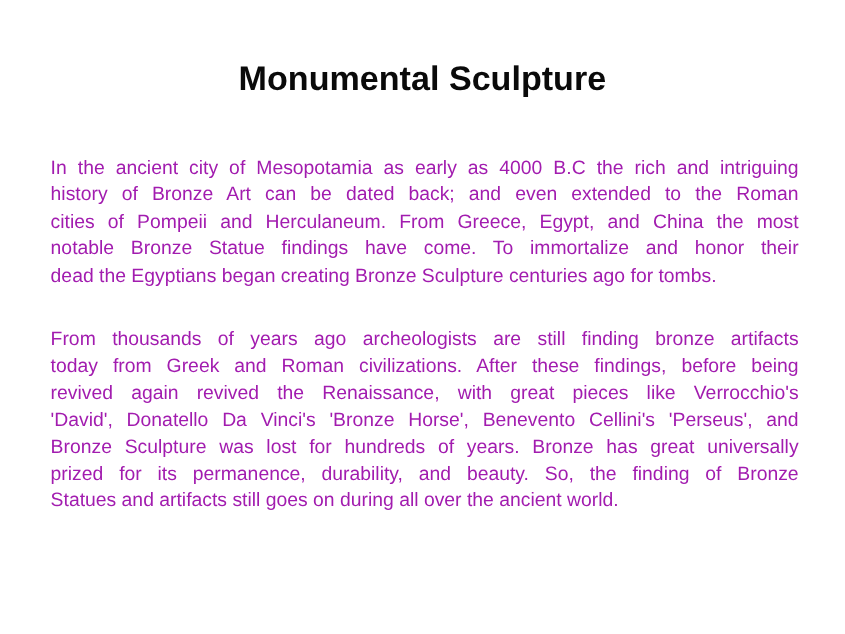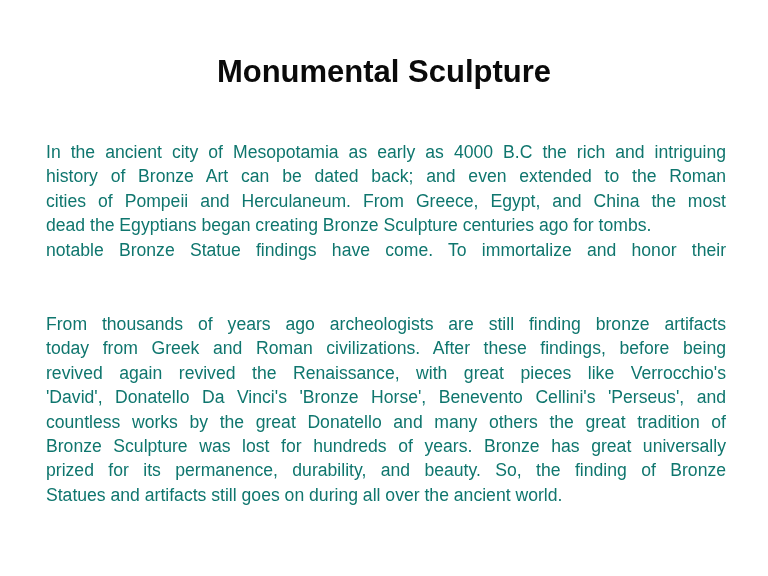--- a/index.html
+++ b/index.html
@@ -32,24 +32,24 @@
       color: #0a0a0a;
       letter-spacing: 0px;
       line-height: 40px;
     }
     .body {
       position: absolute;
       left: 46px;
       width: 680px;
       font-size: 17.6px;
       line-height: 24.4px;
-      color: #0f766e;
+      color: #a21caf;
     }
     .para1 { top: 140px; }
-    .para2 { top: 296px; margin-top: 16px; }
+    .para2 { top: 296px; }
     .line {
       display: block;
       text-align: justify;
       text-align-last: justify;
       white-space: nowrap;
       height: 24.4px;
       overflow: visible;
     }
     .line.last {
       text-align-last: left;
@@ -58,27 +58,26 @@
 </head>
 <body>
 
 <div class="slide">
   <div class="title">Monumental Sculpture</div>
 
   <div class="body para1">
     <span class="line">In the ancient city of Mesopotamia as early as 4000 B.C the rich and intriguing</span>
     <span class="line">history of Bronze Art can be dated back; and even extended to the Roman</span>
     <span class="line">cities of Pompeii and Herculaneum. From Greece, Egypt, and China the most</span>
+    <span class="line">notable Bronze Statue findings have come. To immortalize and honor their</span>
     <span class="line last">dead the Egyptians began creating Bronze Sculpture centuries ago for tombs.</span>
-    <span class="line">notable Bronze Statue findings have come. To immortalize and honor their</span>
   </div>
 
   <div class="body para2">
     <span class="line"> From thousands of years ago archeologists are still finding bronze artifacts</span>
     <span class="line">today from Greek and Roman civilizations. After these findings, before being</span>
     <span class="line">revived again revived the Renaissance, with great pieces like Verrocchio's</span>
     <span class="line">'David', Donatello Da Vinci's 'Bronze Horse', Benevento Cellini's 'Perseus', and</span>
-    <span class="line">countless works by the great Donatello and many others the great tradition of</span>
     <span class="line">Bronze Sculpture was lost for hundreds of years. Bronze has great universally</span>
     <span class="line">prized for its permanence, durability, and beauty. So, the finding of Bronze</span>
     <span class="line last">Statues and artifacts still goes on during all over the ancient world.</span>
   </div>
 </div>
 
 </body></html>

